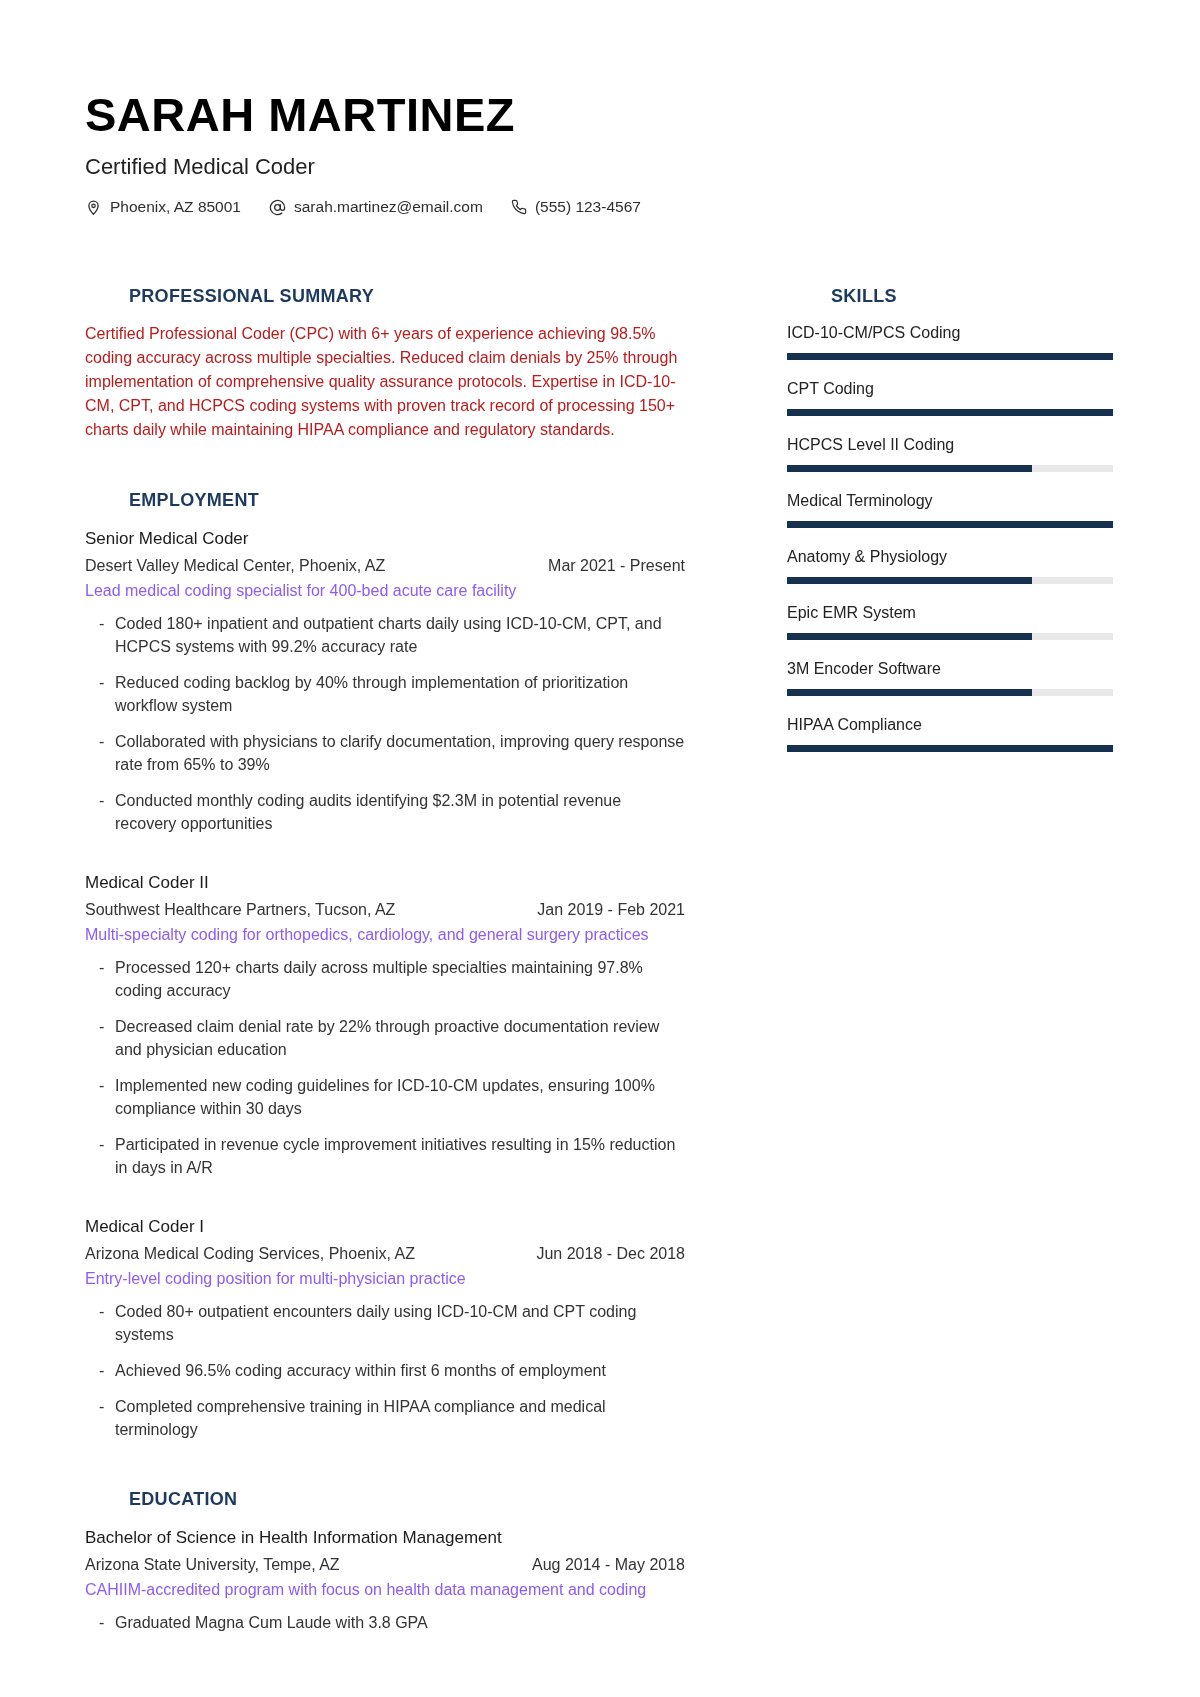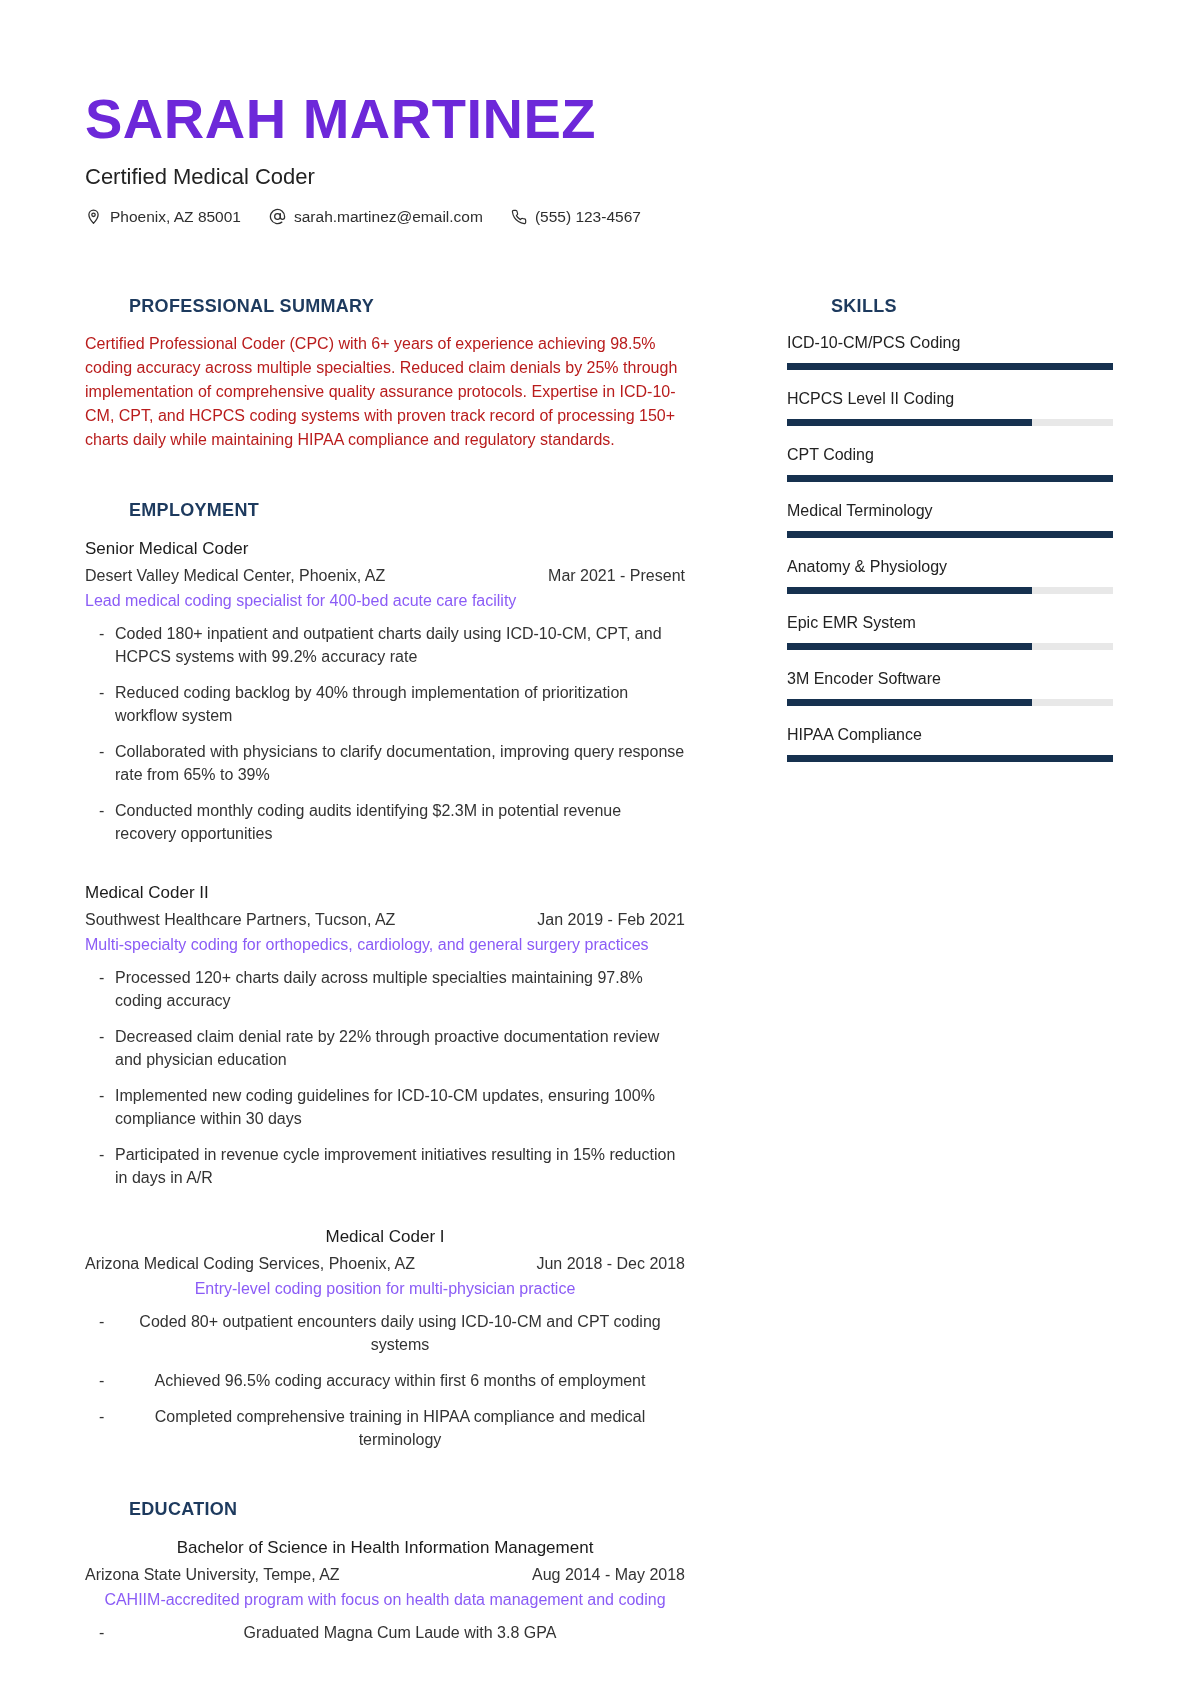--- a/index.html
+++ b/index.html
@@ -8,24 +8,24 @@
     width: 1200px;
     height: 1697px;
     overflow: hidden;
     padding: 90px 87px 0 85px;
     font-family: "Liberation Sans", "DejaVu Sans", sans-serif;
     color: #333333;
   }
 
   
   .name {
-    font-size: 56px;
+    font-size: 47px;
     font-weight: 700;
     letter-spacing: 0.5px;
-    color: #6d28d9;
+    color: #000000;
     line-height: 1.05;
   }
   .job-subtitle {
     margin-top: 15px;
     font-size: 22px;
     font-weight: 400;
     color: #222222;
   }
   .contact-row {
     margin-top: 18px;
@@ -59,21 +59,21 @@
   .section + .section { margin-top: 48px; }
 
   .summary-text {
     font-size: 16px;
     line-height: 24px;
     color: #b91c1c;
   }
 
   
   .entry { margin-top: 16px; margin-bottom: 36px; }
-  .entry:last-child { margin-bottom: 0; text-align: center; }
+  .entry:last-child { margin-bottom: 0; }
   .entry-title {
     font-size: 17px;
     font-weight: 400;
     color: #1b1b1b;
     line-height: 24px;
   }
   .entry-subline {
     display: flex;
     justify-content: space-between;
     align-items: baseline;
@@ -240,63 +240,63 @@
     <div>
 
         <div class="skill-item">
           <div class="skill-label">ICD-10-CM/PCS Coding</div>
           <div class="skill-bar-track">
             <div class="skill-bar-fill" style="width: 100%;"></div>
           </div>
         </div>
 
         <div class="skill-item">
+          <div class="skill-label">CPT Coding</div>
+          <div class="skill-bar-track">
+            <div class="skill-bar-fill" style="width: 100%;"></div>
+          </div>
+        </div>
+
+        <div class="skill-item">
           <div class="skill-label">HCPCS Level II Coding</div>
           <div class="skill-bar-track">
             <div class="skill-bar-fill" style="width: 75%;"></div>
           </div>
         </div>
 
         <div class="skill-item">
-          <div class="skill-label">CPT Coding</div>
+          <div class="skill-label">Medical Terminology</div>
           <div class="skill-bar-track">
             <div class="skill-bar-fill" style="width: 100%;"></div>
           </div>
         </div>
 
         <div class="skill-item">
-          <div class="skill-label">Medical Terminology</div>
+          <div class="skill-label">Anatomy &amp; Physiology</div>
+          <div class="skill-bar-track">
+            <div class="skill-bar-fill" style="width: 75%;"></div>
+          </div>
+        </div>
+
+        <div class="skill-item">
+          <div class="skill-label">Epic EMR System</div>
+          <div class="skill-bar-track">
+            <div class="skill-bar-fill" style="width: 75%;"></div>
+          </div>
+        </div>
+
+        <div class="skill-item">
+          <div class="skill-label">3M Encoder Software</div>
+          <div class="skill-bar-track">
+            <div class="skill-bar-fill" style="width: 75%;"></div>
+          </div>
+        </div>
+
+        <div class="skill-item">
+          <div class="skill-label">HIPAA Compliance</div>
           <div class="skill-bar-track">
             <div class="skill-bar-fill" style="width: 100%;"></div>
           </div>
         </div>
-
-        <div class="skill-item">
-          <div class="skill-label">Anatomy &amp; Physiology</div>
-          <div class="skill-bar-track">
-            <div class="skill-bar-fill" style="width: 75%;"></div>
-          </div>
-        </div>
-
-        <div class="skill-item">
-          <div class="skill-label">Epic EMR System</div>
-          <div class="skill-bar-track">
-            <div class="skill-bar-fill" style="width: 75%;"></div>
-          </div>
-        </div>
-
-        <div class="skill-item">
-          <div class="skill-label">3M Encoder Software</div>
-          <div class="skill-bar-track">
-            <div class="skill-bar-fill" style="width: 75%;"></div>
-          </div>
-        </div>
-
-        <div class="skill-item">
-          <div class="skill-label">HIPAA Compliance</div>
-          <div class="skill-bar-track">
-            <div class="skill-bar-fill" style="width: 100%;"></div>
-          </div>
-        </div>
       </div>
   </aside>
 
 </div>
 
 </body></html>

